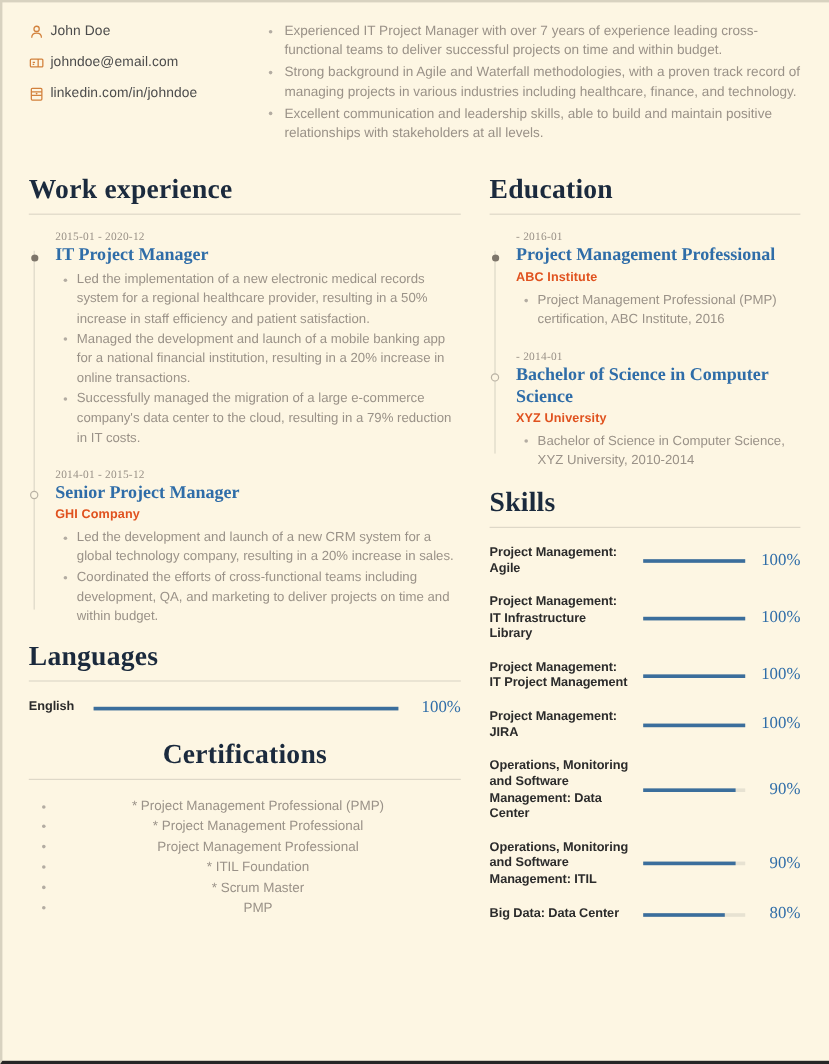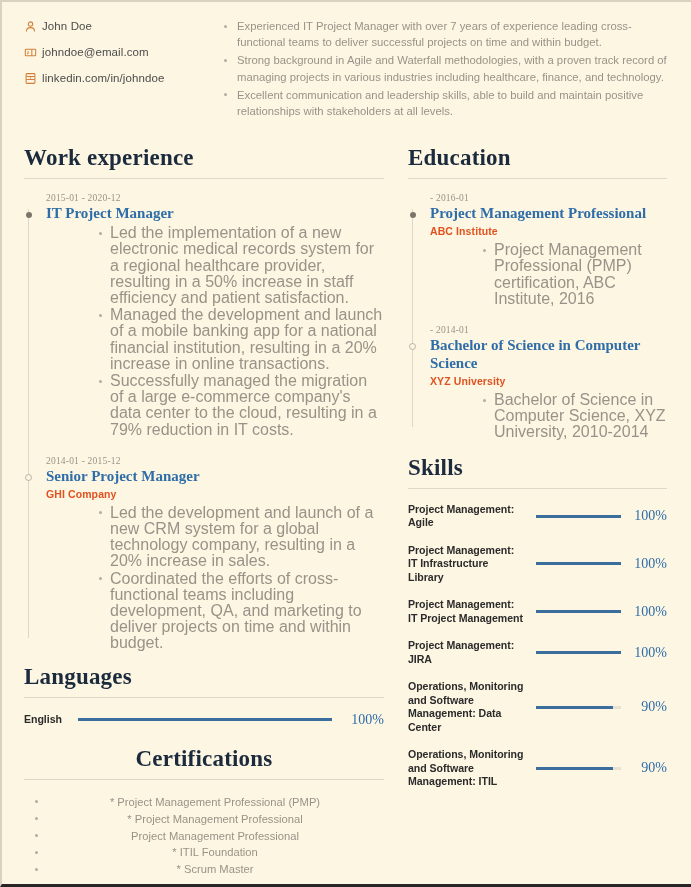--- a/index.html
+++ b/index.html
@@ -124,25 +124,24 @@
   .entry-org {
     font-size: 10.5px;
     font-weight: 700;
     color: #e0521f;
     letter-spacing: 0.1px;
     margin-bottom: 5px;
   }
   .entry-points { margin: 0; padding: 0 0 0 18px; list-style: none; }
   .entry-points li {
     position: relative;
-    font-size: 16px;
+    font-size: 11px;
     line-height: 16.2px;
     color: #9a9288;
     margin-bottom: 1px;
-    margin-left: 46px;
   }
   .entry-points li::before {
     content: "";
     position: absolute;
     left: -11px; top: 6.5px;
     width: 3px; height: 3px;
     border-radius: 50%;
     background: #b3aca2;
   }
 
@@ -312,20 +311,21 @@
       <div class="section" style="margin-top:18px;text-align:center;">
         <h2 class="section-title">Certifications</h2>
         <div class="section-rule"></div>
 
         <ul class="plain-list">
           <li>* Project Management Professional (PMP)</li>
           <li>* Project Management Professional</li>
           <li>Project Management Professional</li>
           <li>* ITIL Foundation</li>
           <li>* Scrum Master</li>
+          <li>PMP</li>
         </ul>
       </div>
 
     </div>
 
     <div class="col-right">
 
       <div class="section">
         <h2 class="section-title">Education</h2>
         <div class="section-rule"></div>
@@ -412,18 +412,27 @@
         <div class="bar-row skill-row">
           <div class="bar-label">Operations, Monitoring and Software Management: ITIL</div>
           <div class="bar-track-wrap">
             <div class="bar-track">
               <div class="bar-fill" style="width: 90%;"></div>
             </div>
           </div>
           <div class="bar-pct">90%</div>
         </div>
 
+        <div class="bar-row skill-row">
+          <div class="bar-label">Big Data: Data Center</div>
+          <div class="bar-track-wrap">
+            <div class="bar-track">
+              <div class="bar-fill" style="width: 80%;"></div>
+            </div>
+          </div>
+          <div class="bar-pct">80%</div>
+        </div>
 
       </div>
 
     </div>
   </div>
 </div>
 
 </body></html>

